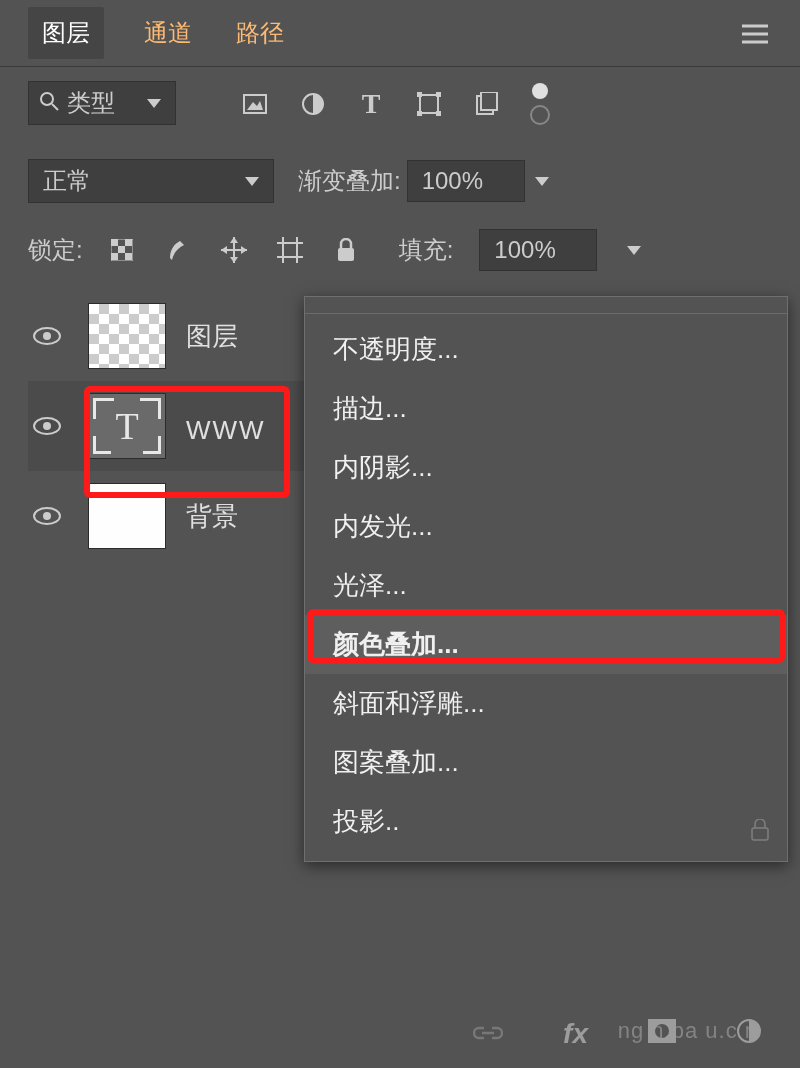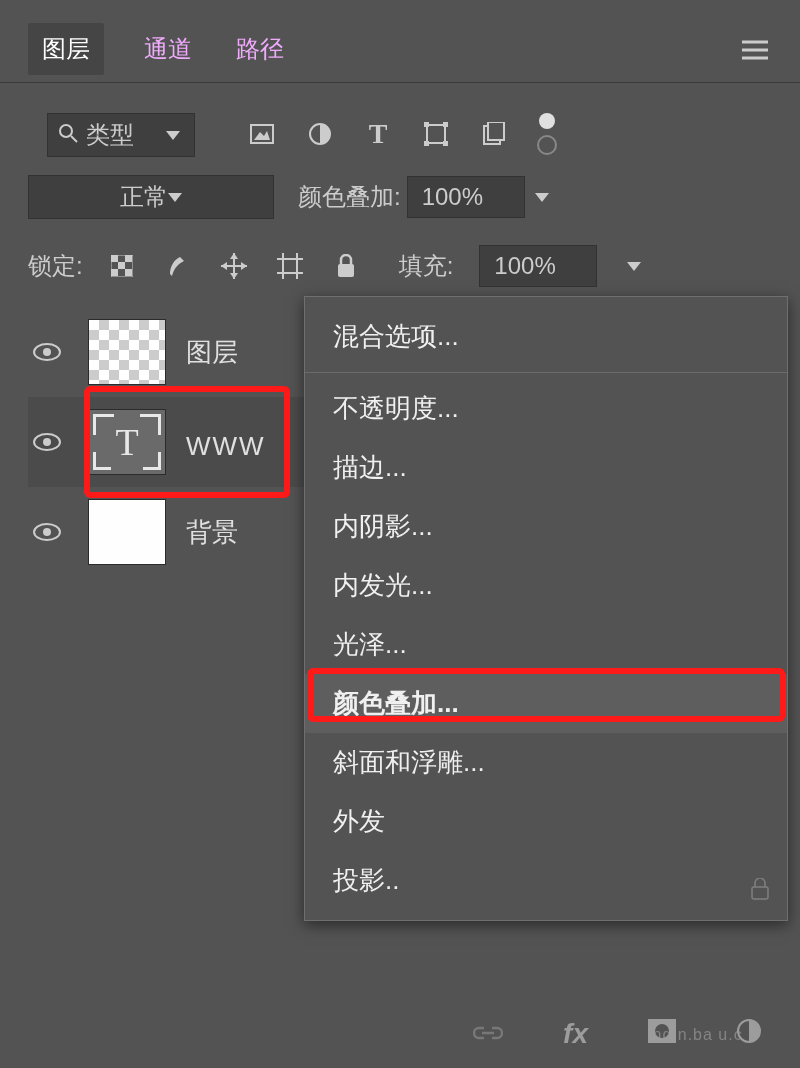--- a/index.html
+++ b/index.html
@@ -7,32 +7,32 @@
     width: 800px;
     height: 1068px;
     background: #535353;
     font-family: "Microsoft YaHei", sans-serif;
     color: #cccccc;
     font-size: 24px;
     overflow: hidden;
     position: relative;
   }
   .panel {
-    padding: 20px 28px 0 28px;
+    padding: 4px 28px 0 28px;
   }
   
   .tabs {
     display: flex;
     align-items: center;
     gap: 36px;
     height: 58px;
     position: relative;
   }
   .tab {
-    color: #f0abfc;
+    color: #fdba74;
     padding: 8px 4px;
   }
   .tab.active {
     color: #ffffff;
     background: #454545;
     padding: 10px 14px;
     border-radius: 2px;
   }
   .menu-icon {
     position: absolute;
@@ -41,24 +41,23 @@
   }
   .menu-icon svg { display:block; }
   .divider {
     height: 1px;
     background: #3a3a3a;
     margin: 4px -28px 14px -28px;
   }
   
   .filter-row {
     display: flex;
-    align-items: flex-end;
+    align-items: flex-start;
     height: 60px;
-    gap: 16px;
-    margin-left: 19px;
+    gap: 28px;
   }
   .type-dropdown {
     display: flex;
     align-items: center;
     background: #3f3f3f;
     border: 1px solid #323232;
     padding: 4px 14px 4px 10px;
     height: 44px;
     gap: 8px;
   }
@@ -95,21 +94,21 @@
   .blend-row {
     display: flex;
     align-items: center;
     height: 60px;
     margin-top: 10px;
     gap: 0;
   }
   .blend-select {
     display: flex;
     align-items: center;
-    justify-content: center;
+    justify-content: space-between;
     border: 1px solid #323232;
     background: #3f3f3f;
     height: 44px;
     width: 246px;
     padding: 0 14px;
   }
   .opacity-label { margin-left: 24px; }
   .pct-input {
     display:inline-flex; align-items:center;
     border:1px solid #323232; background:#3f3f3f;
@@ -215,21 +214,21 @@
   .menu-item-wrap{ position:relative; }
   
   .bottom-bar{
     position:absolute; bottom:18px; left:38px; right:38px;
     display:flex; align-items:center; gap:60px;
     color:#9c9c9c;
   }
   .bottom-bar .spacer{ flex:1; }
   .watermark{
     position:absolute; right:42px; bottom:24px;
-    color:#9e9e9e; font-size:16px; letter-spacing:1px;
+    color:#9e9e9e; font-size:22px; letter-spacing:1px;
     opacity:0.65;
   }
 </style>
 </head>
 <body>
 
 <div class="panel">
   <div class="tabs">
     <div class="tab active">图层</div>
     <div class="tab">通道</div>
@@ -288,21 +287,21 @@
       </span>
       <span class="toggle-dot"></span>
     </div>
   </div>
 
   <div class="blend-row">
     <div class="blend-select">
       <span>正常</span>
       <span class="chev"></span>
     </div>
-    <span class="opacity-label">颜色叠加:</span>
+    <span class="opacity-label">渐变叠加:</span>
     <div class="pct-input">
       <span>100%</span>
     </div>
     <span class="chev chev-outside"></span>
   </div>
 
   <div class="lock-row">
     <span class="label">锁定:</span>
     <div class="lock-icons">
       <span class="icon-slot">
@@ -393,33 +392,32 @@
       </span>
       <div class="thumb white"></div>
       <span class="layer-name">背景</span>
     </div>
   </div>
 </div>
 
 <div class="red-box" id="red-box-layer"></div>
 
 <div class="context-menu">
-  <div class="menu-item">混合选项...</div>
   <div class="menu-sep"></div>
   <div class="menu-item">不透明度...</div>
   <div class="menu-item">描边...</div>
   <div class="menu-item">内阴影...</div>
   <div class="menu-item">内发光...</div>
   <div class="menu-item">光泽...</div>
   <div class="menu-item-wrap">
     <div class="menu-item hover">颜色叠加...</div>
     <div class="red-box" id="red-box-menu" style="left:2px;top:-2px;width:478px;height:54px;"></div>
   </div>
   <div class="menu-item">斜面和浮雕...</div>
-  <div class="menu-item">外发</div>
+  <div class="menu-item">图案叠加...</div>
   <div class="menu-item">投影..</div>
   <span class="menu-lock">
     <svg width="18" height="22" viewBox="0 0 18 22">
         <rect x="1" y="9" width="16" height="12" rx="2" stroke="#aaaaaa" stroke-width="1.5" fill="none"></rect>
         <path d="M4 9 V5 a5 5 0 0 1 10 0 V9" stroke="#aaaaaa" stroke-width="1.5" fill="none"></path>
       </svg>
   </span>
 </div>
 
 <div class="bottom-bar">

